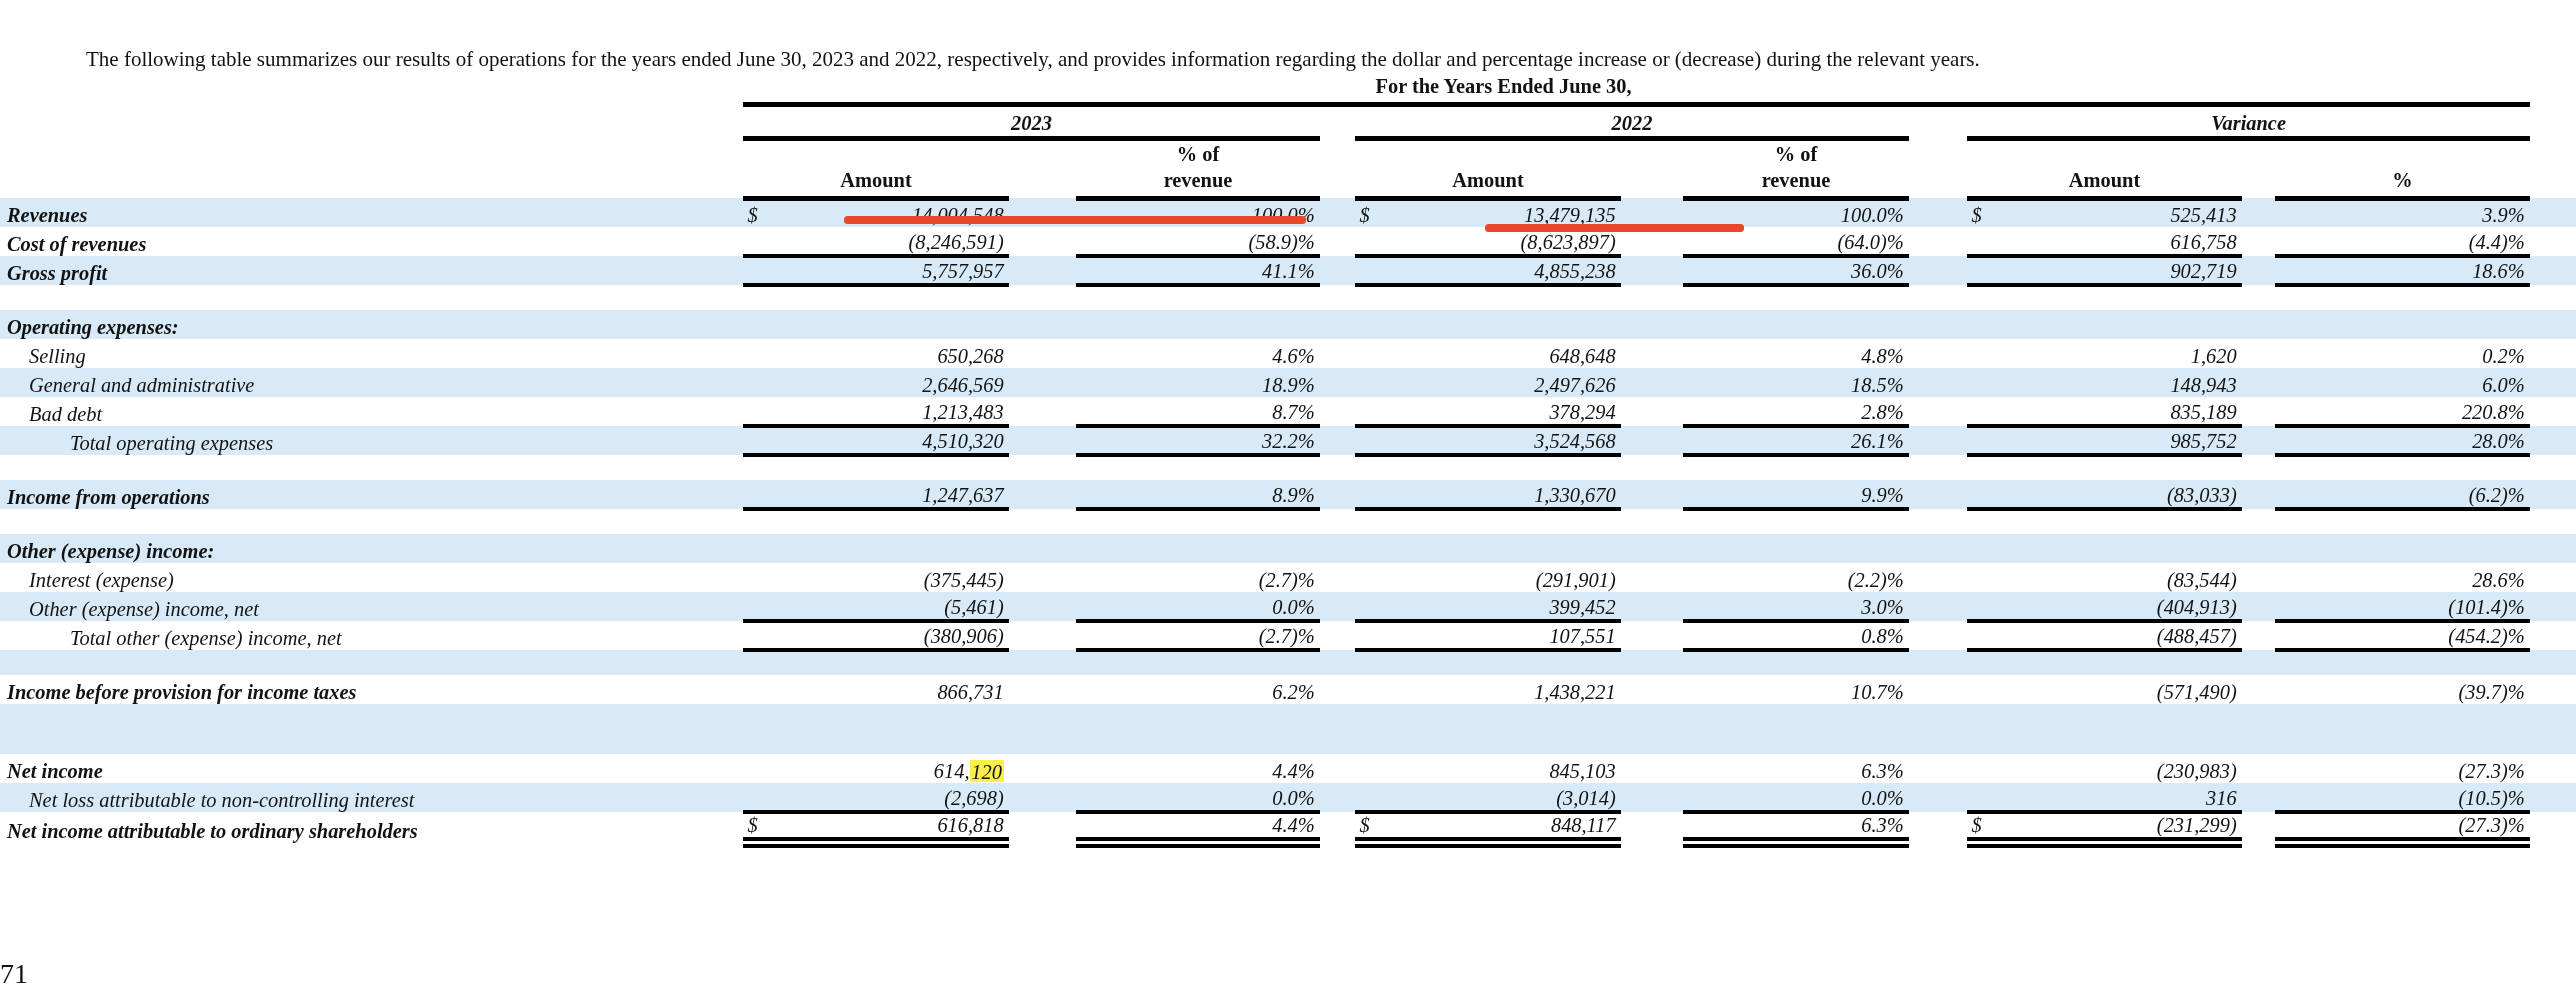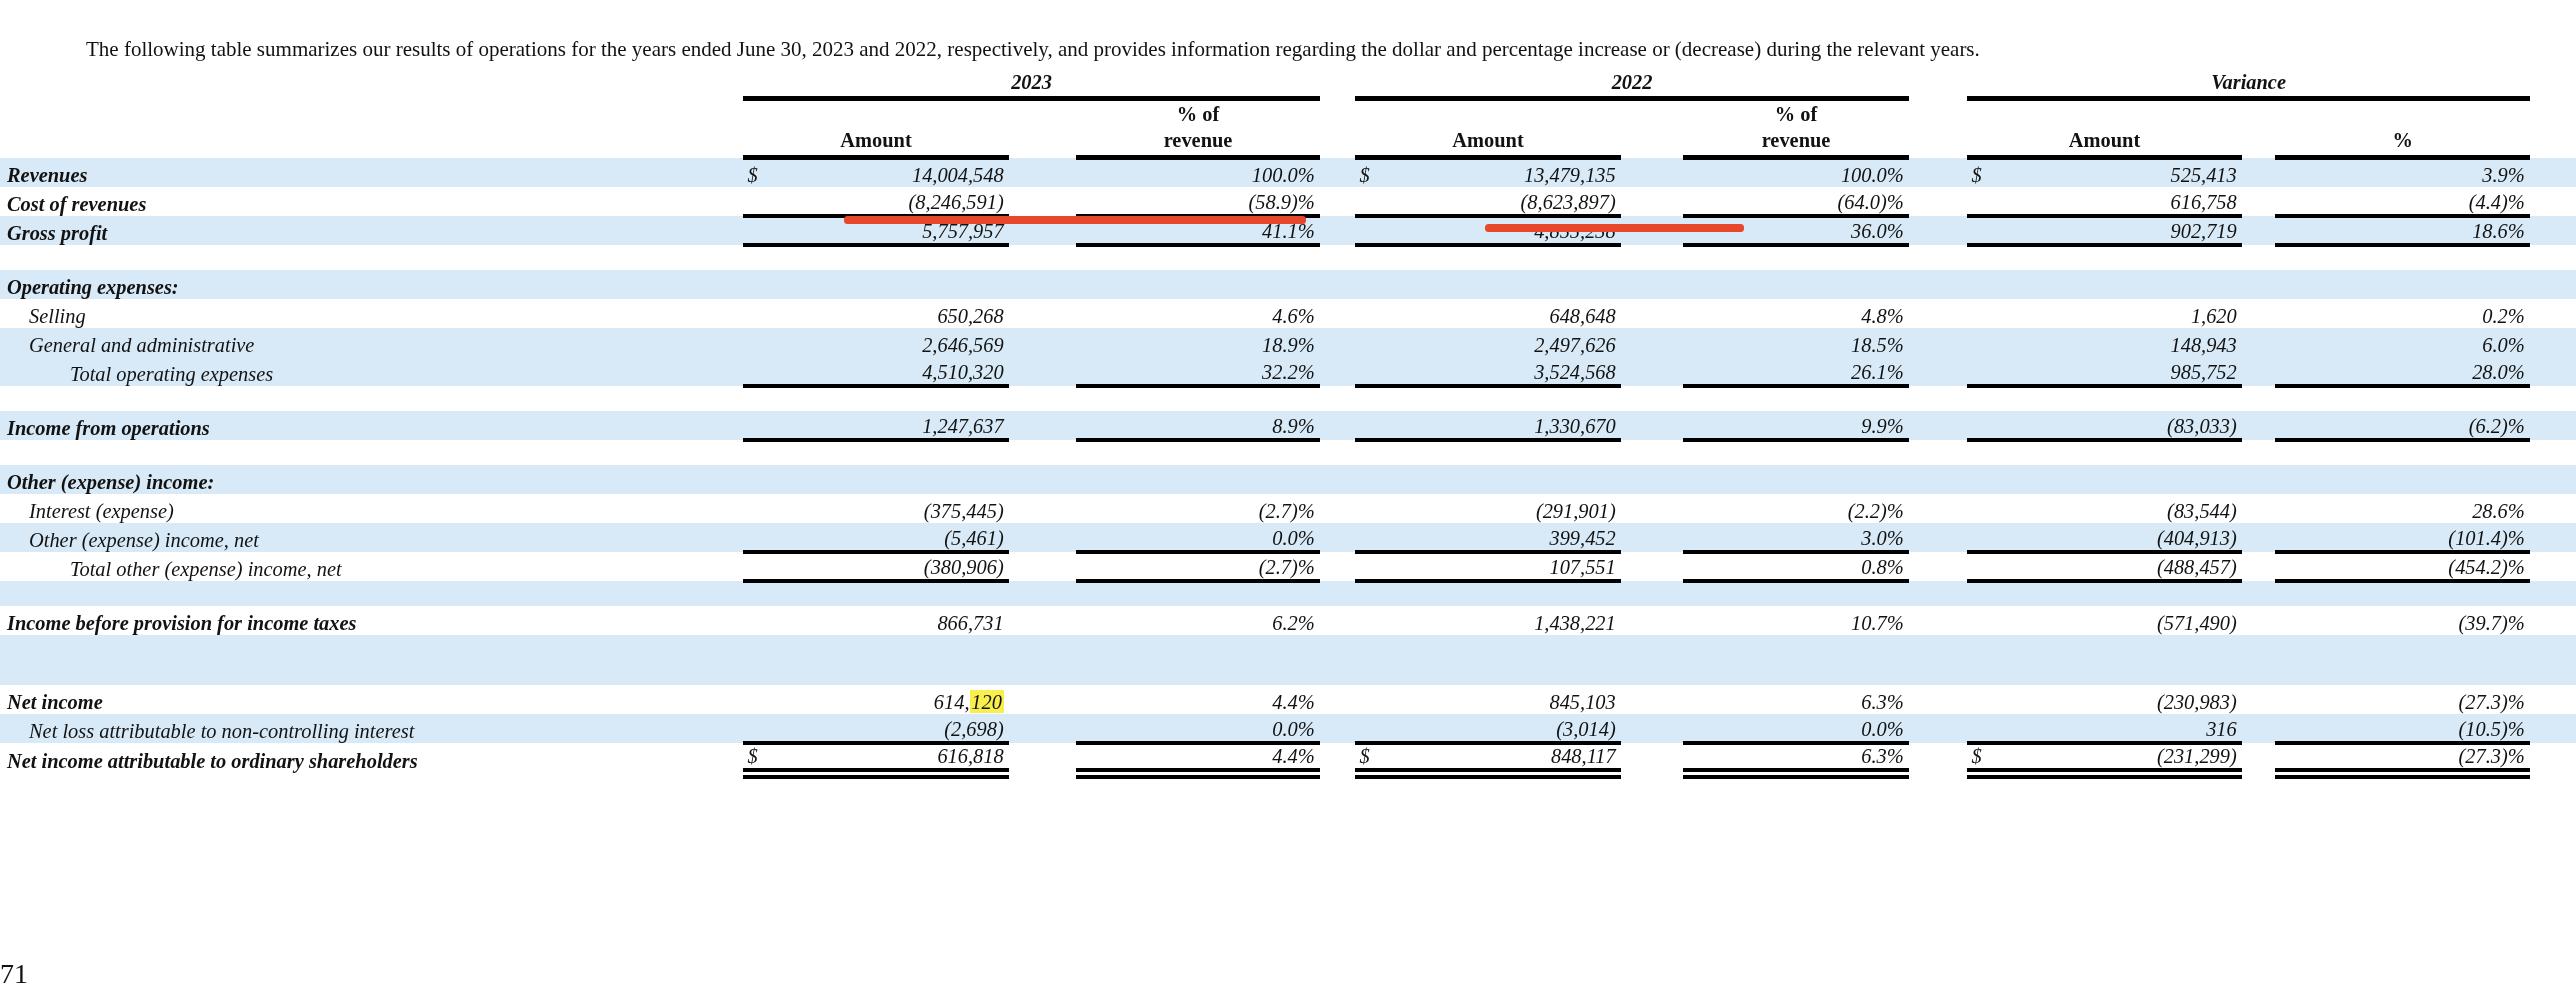--- a/index.html
+++ b/index.html
@@ -2,21 +2,21 @@
 <html style="font-size:14px"><head>
 <meta charset="utf-8">
 <style>
   html,body { margin:0; padding:0; }
   body {
     width:2576px; height:986px; position:relative; overflow:hidden;
     background:#ffffff; color:#121212;
     font-family:"Liberation Serif", serif;
   }
   .intro {
-    position:absolute; top:16px; left:86px; font-size:21px; white-space:nowrap;
+    position:absolute; top:26px; left:86px; font-size:21px; white-space:nowrap;
   }
   table.fin {
     position:absolute; top:66px; left:0; width:2576px;
     border-collapse:collapse; table-layout:fixed; font-size:20.4px;
   }
   td,th { padding:0; vertical-align:bottom; font-weight:normal; }
   
   .title {
     text-align:center; font-weight:bold; height:32px; padding-right:266px;
     padding-bottom:3.5px; border-bottom:5.3px solid #000;
@@ -68,20 +68,25 @@
       <col style="width:58px">
       <col style="width:35px">
     <col style="width:240px">
       <col style="width:33px">
       <col style="width:255px">
       <col style="width:46px">
   </colgroup>
   <thead>
     <tr>
       <td class="nob"></td>
+      <td class="title" colspan="14">For the Years Ended June 30,</td>
+      <td class="nob"></td>
+    </tr>
+    <tr>
+      <td class="nob"></td>
       <th class="grp" colspan="4">2023</th>
       <td class="nob"></td>
       <th class="grp" colspan="4">2022</th>
       <td class="nob"></td>
       <th class="grp" colspan="4">Variance</th>
       <td class="nob"></td>
     </tr>
     <tr>
       <td class="nob"></td>
       <th class="ch" colspan="2">Amount</th>
@@ -218,20 +223,38 @@
         <td class="gap"></td>
         <td class="dol"></td>
         <td class="num">2,497,626</td>
         <td class="gap"></td>
         <td class="num">18.5%</td>
         <td class="gap"></td>
         <td class="dol"></td>
         <td class="num">148,943</td>
         <td class="gap"></td>
         <td class="num">6.0%</td>
+        <td class="gap"></td>
+      </tr>
+      <tr class="">
+        <td class="lab ind1">Bad debt</td>
+        <td class="dol rb"></td>
+        <td class="num rb">1,213,483</td>
+        <td class="gap"></td>
+        <td class="num rb">8.7%</td>
+        <td class="gap"></td>
+        <td class="dol rb"></td>
+        <td class="num rb">378,294</td>
+        <td class="gap"></td>
+        <td class="num rb">2.8%</td>
+        <td class="gap"></td>
+        <td class="dol rb"></td>
+        <td class="num rb">835,189</td>
+        <td class="gap"></td>
+        <td class="num rb">220.8%</td>
         <td class="gap"></td>
       </tr>
       <tr class="shade">
         <td class="lab ind2">Total operating expenses</td>
         <td class="dol rb"></td>
         <td class="num rb">4,510,320</td>
         <td class="gap"></td>
         <td class="num rb">32.2%</td>
         <td class="gap"></td>
         <td class="dol rb"></td>

